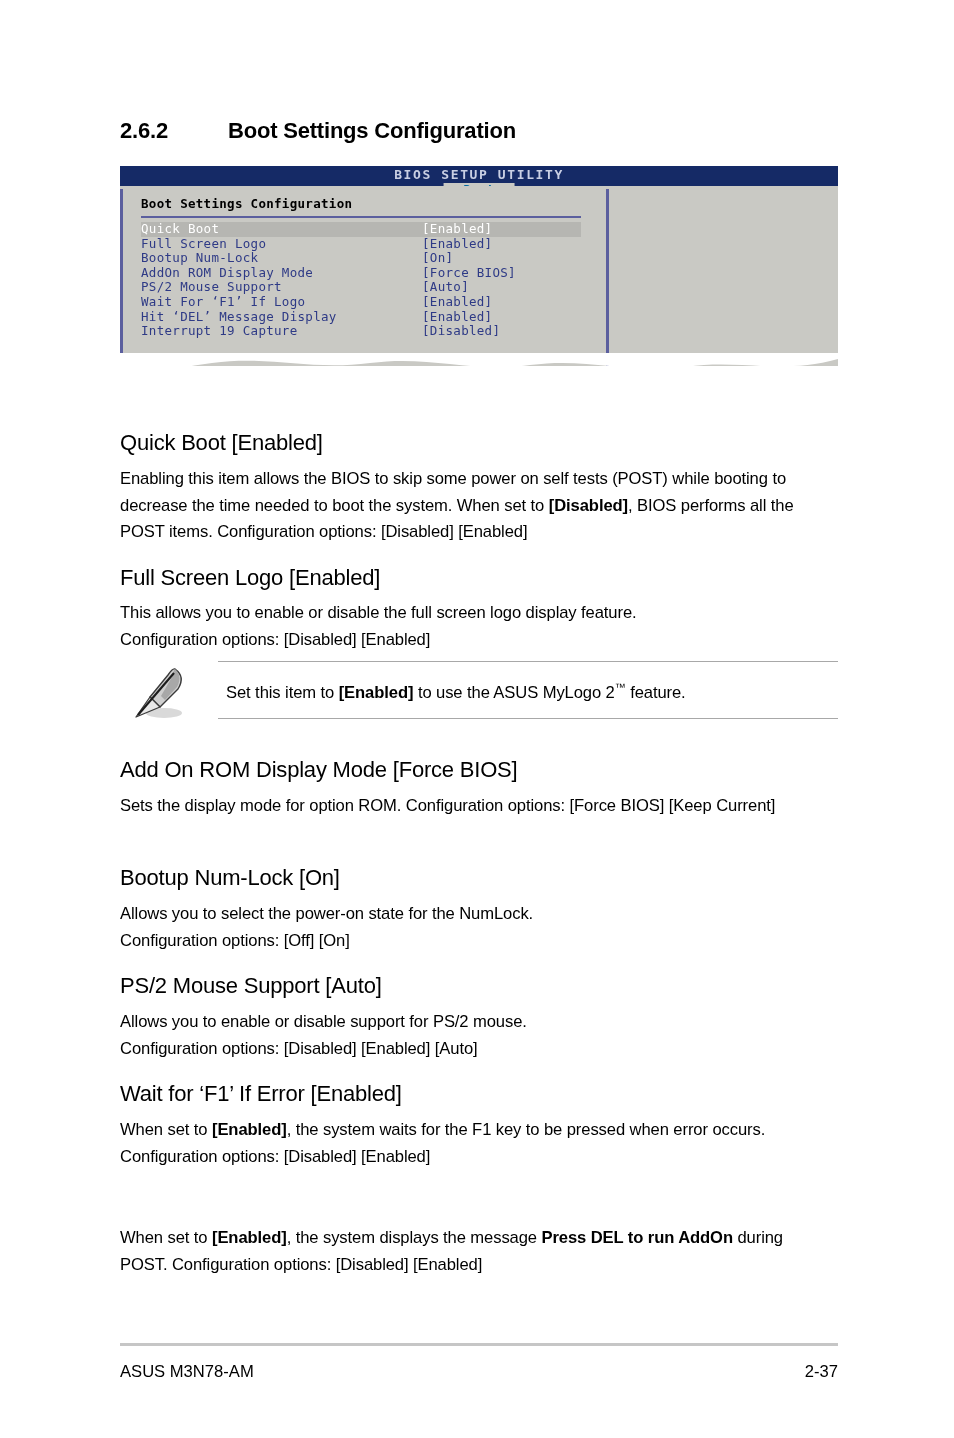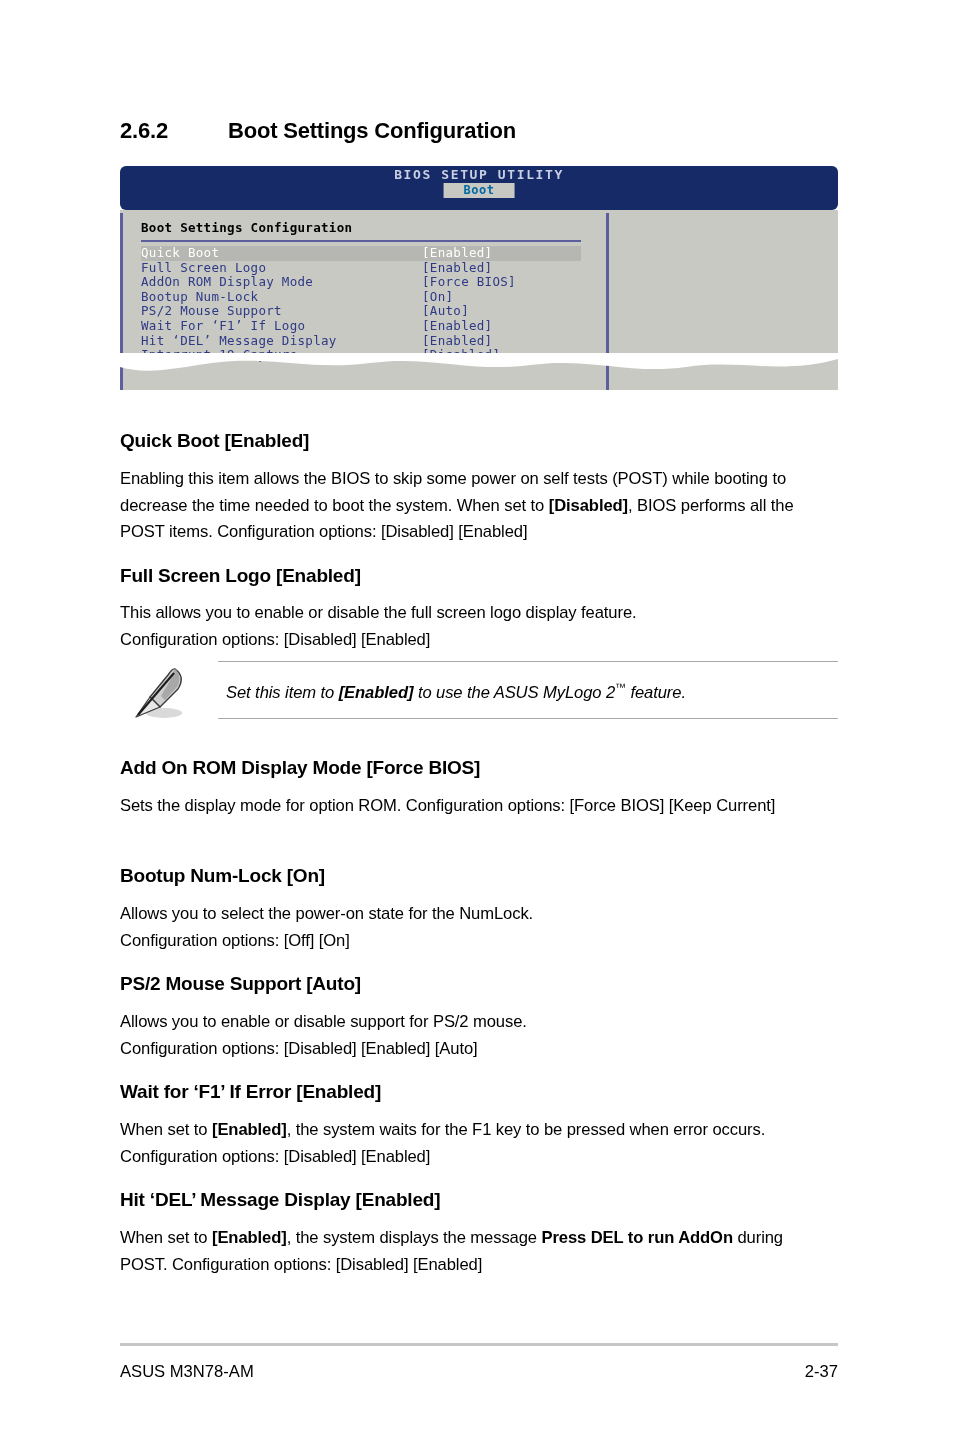--- a/index.html
+++ b/index.html
@@ -41,24 +41,23 @@
   
   .bios {
     position: absolute;
     left: 120px;
     top: 166px;
     width: 718px;
     height: 212px;
   }
   .bios-header {
     position: relative;
-    height: 44px;
+    height: 20px;
     background: #152a66;
     overflow: hidden;
-    border-radius: 6px;
   }
   .bios-title {
     position: absolute;
     left: 0; right: 0;
     top: 1px;
     text-align: center;
     color: #c9cfe4;
     font-family: "DejaVu Sans Mono", "Liberation Mono", monospace;
     font-weight: bold;
     font-size: 13px;
@@ -156,22 +155,22 @@
     width: 718px;
     height: 206px;
     background: #d8d8d4;
     z-index: -1;
   }
 
   
   .h-sub {
     position: absolute;
     left: 120px;
-    font-weight: bold;
-    font-size: 19px;
+    font-weight: normal;
+    font-size: 22px;
     letter-spacing: -0.2px;
     white-space: nowrap;
   }
   .para {
     position: absolute;
     left: 120px;
     width: 714px;
     font-size: 16.6px;
     line-height: 26.5px;
     letter-spacing: -0.1px;
@@ -203,21 +202,20 @@
     border-bottom: 1.5px solid #a8a8a8;
     box-sizing: border-box;
     display: flex;
     align-items: center;
   }
   .note-text {
     font-size: 16.6px;
     line-height: 22px;
     padding-left: 8px;
     letter-spacing: -0.1px;
-    font-style: italic;
   }
   .note-text b { font-weight: bold; }
   .tm { font-size: 11px; vertical-align: super; }
 
   
   .footer-rule {
     position: absolute;
     left: 120px;
     top: 1343px;
     width: 718px;
@@ -265,26 +263,26 @@
         <div id="bios-rows">
             <div class="bios-row selected">
               <span class="k">Quick Boot</span>
               <span class="v">[Enabled]</span>
             </div>
             <div class="bios-row">
               <span class="k">Full Screen Logo</span>
               <span class="v">[Enabled]</span>
             </div>
             <div class="bios-row">
+              <span class="k">Bootup Num-Lock</span>
+              <span class="v">[On]</span>
+            </div>
+            <div class="bios-row">
               <span class="k">AddOn ROM Display Mode</span>
               <span class="v">[Force BIOS]</span>
-            </div>
-            <div class="bios-row">
-              <span class="k">Bootup Num-Lock</span>
-              <span class="v">[On]</span>
             </div>
             <div class="bios-row">
               <span class="k">PS/2 Mouse Support</span>
               <span class="v">[Auto]</span>
             </div>
             <div class="bios-row">
               <span class="k">Wait For ‘F1’ If Logo</span>
               <span class="v">[Enabled]</span>
             </div>
             <div class="bios-row">
@@ -329,20 +327,19 @@
 
   <div class="h-sub" style="top:865px;">Bootup Num-Lock [On]</div>
   <div class="para" style="top:901px;">Allows you to select the power-on state for the NumLock.<br>Configuration options: [Off] [On]</div>
 
   <div class="h-sub" style="top:973px;">PS/2 Mouse Support [Auto]</div>
   <div class="para" style="top:1009px;">Allows you to enable or disable support for PS/2 mouse.<br>Configuration options: [Disabled] [Enabled] [Auto]</div>
 
   <div class="h-sub" style="top:1081px;">Wait for ‘F1’ If Error [Enabled]</div>
   <div class="para" style="top:1117px;">When set to <b>[Enabled]</b>, the system waits for the F1 key to be pressed when error occurs. Configuration options: [Disabled] [Enabled]</div>
 
-  <div class="h-sub" style="top:1189px;">Hit ‘DEL’ Message Display [Enabled]</div>
   <div class="para" style="top:1225px;">When set to <b>[Enabled]</b>, the system displays the message <b>Press DEL to run AddOn</b> during POST. Configuration options: [Disabled] [Enabled]</div>
 
   <div class="footer-rule"></div>
   <div class="footer-left">ASUS M3N78-AM</div>
   <div class="footer-right">2-37</div>
 
 </div>
 
 </body></html>

